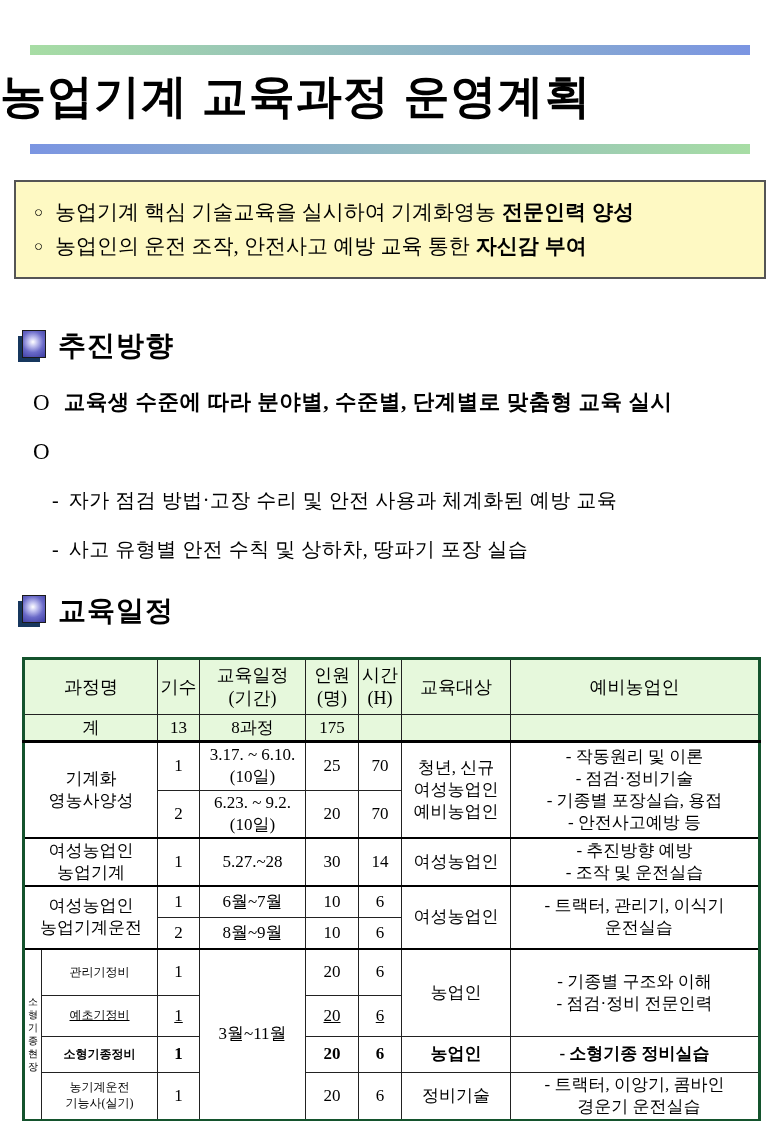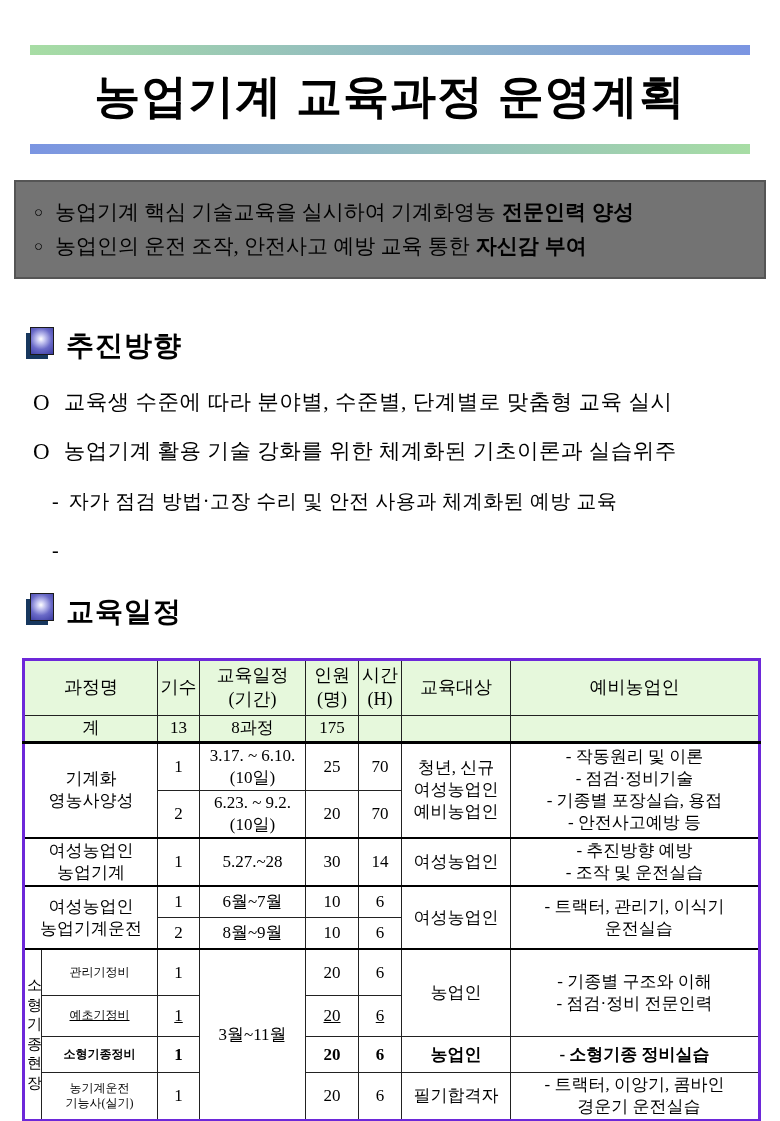--- a/index.html
+++ b/index.html
@@ -7,77 +7,77 @@
     position:relative; width:780px; height:1121px; margin:0 auto;
     background:#fff; overflow:hidden;
     font-family:"Liberation Serif","DejaVu Serif",serif; color:#000;
   }
   
   .bar { height:10px; margin:0 30px; }
   .bar-top { margin-top:45px; background:linear-gradient(to right,#a7dda4,#7b95e2); }
   .bar-bottom { margin-top:22px; background:linear-gradient(to right,#7b95e2,#a7dda4); }
   
   .doc-title {
-    margin-top:16px; text-align:center;
+    margin-top:16px; text-align:left;
     font-family:"Liberation Sans","DejaVu Sans",sans-serif;
     font-weight:bold; font-size:46px; letter-spacing:1px; line-height:1.1;
   }
   
   .intro-box {
-    margin:26px 14px 0 14px; border:2px solid #555; background:#737373;
+    margin:26px 14px 0 14px; border:2px solid #555; background:#fef9c3;
     padding:13px 10px 13px 18px; font-size:21px; line-height:1.6;
   }
   .intro-line { white-space:nowrap; }
   .intro-bullet { font-size:15px; vertical-align:2px; margin-right:12px; }
   .intro-bold {
     font-family:"Liberation Sans","DejaVu Sans",sans-serif;
     font-weight:bold; margin-left:6px;
   }
   
-  .section-heading { display:flex; align-items:flex-start; margin-left:26px; }
+  .section-heading { display:flex; align-items:center; margin-left:18px; }
   .sh-direction { margin-top:48px; }
   .sh-schedule  { margin-top:30px; }
   .sq-icon { position:relative; width:28px; height:32px; flex:0 0 28px; }
   .sq-icon .back { position:absolute; left:0; bottom:0; width:22px; height:26px; background:#17375e; }
   .sq-icon .front {
     position:absolute; right:0; top:0; width:22px; height:26px;
     border:1px solid #1a1a1a;
     background:radial-gradient(circle at 45% 42%, #ffffff 0%, #c3c3f0 22%, #6a6ac8 55%, #3a3aa0 100%);
   }
   .sh-text {
     margin-left:12px; font-family:"Liberation Sans","DejaVu Sans",sans-serif;
     font-weight:bold; font-size:28px; letter-spacing:1px;
   }
   
   .main-bullet { display:flex; margin-left:33px; font-size:21.5px; white-space:nowrap; }
   .mb-1 { margin-top:24px; }
   .mb-2 { margin-top:21px; }
   .main-bullet .o { font-size:23px; line-height:1.2; }
-  .main-bullet .t { margin-left:14px; line-height:1.3; letter-spacing:0.5px; }
+  .main-bullet .t { margin-left:14px; line-height:1.3; letter-spacing:0.5px;font-weight:bold; }
   .sub-bullet { display:flex; margin-left:52px; font-size:20px; white-space:nowrap; }
   .sb-1 { margin-top:22px; }
   .sb-2 { margin-top:23px; }
   .sub-bullet .d { line-height:1.3; }
   .sub-bullet .t { margin-left:10px; line-height:1.3; letter-spacing:0.5px; }
   
   table.schedule {
     margin:27px 0 0 22px; border-collapse:collapse; table-layout:fixed;
-    width:736px; border:3px solid #6d28d9; font-size:17px;
+    width:736px; border:3px solid #14532d; font-size:17px;
   }
   table.schedule td {
     border:1px solid #222; text-align:center; vertical-align:middle;
     padding:1px 2px; white-space:pre-wrap; line-height:1.3; overflow:hidden;
   }
   tr.head td { background:#e6f8dc; font-size:18px; height:52px; }
   tr.total td { background:#e6f8dc; border-bottom:3px solid #000; height:23px; }
   tr.sec-start td { border-top:2.5px solid #000; }
   td.course { text-align:right; padding-right:6px; }
   td.course2 { text-align:right; padding-right:3px; font-size:12px; }
   td.content { text-align:left; padding-left:7px; }
-  td.side { padding:0; font-size:15px; line-height:1.6; word-break:break-all;margin-top:32px; }
+  td.side { padding:0; font-size:10px; line-height:1.6; word-break:break-all;margin-top:32px; }
   tr.h42 td { height:42px; } tr.h44 td { height:44px; }
   tr.h28 td { height:28px; } tr.h43 td { height:43px; }
   tr.h38 td { height:38px;text-decoration:underline; } tr.h33 td { height:33px;font-weight:bold; }
 </style>
 </head>
 <body>
 
 <div class="page">
 
   <div class="bar bar-top"></div>
@@ -96,28 +96,28 @@
       </span>
     <span class="sh-text">추진방향</span>
   </div>
 
   <div class="main-bullet mb-1">
     <span class="o">O</span>
     <span class="t">교육생 수준에 따라 분야별, 수준별, 단계별로 맞춤형 교육 실시</span>
   </div>
   <div class="main-bullet mb-2">
     <span class="o">O</span>
-    <span class="t">농업기계 활용 기술 강화를 위한 체계화된 기초이론과 실습위주</span>
   </div>
   <div class="sub-bullet sb-1">
     <span class="d">-</span>
     <span class="t">자가 점검 방법·고장 수리 및 안전 사용과 체계화된 예방 교육</span>
   </div>
   <div class="sub-bullet sb-2">
     <span class="d">-</span>
+    <span class="t">사고 유형별 안전 수칙 및 상하차, 땅파기 포장 실습</span>
   </div>
 
   <div class="section-heading sh-schedule">
     <span class="sq-icon">
         <span class="back"></span>
         <span class="front"></span>
       </span>
     <span class="sh-text">교육일정</span>
   </div>
 
@@ -229,20 +229,20 @@
         <td>6</td>
         <td>농업인</td>
         <td class="content">- 소형기종 정비실습</td>
       </tr>
       <tr class="h43">
         <td class="course2">농기계운전
 기능사(실기)</td>
         <td>1</td>
         <td>20</td>
         <td>6</td>
-        <td>필기합격자</td>
+        <td>정비기술</td>
         <td class="content">- 트랙터, 이앙기, 콤바인
   경운기 운전실습</td>
       </tr>
     </tbody>
   </table>
 
 </div>
 
 </body></html>

